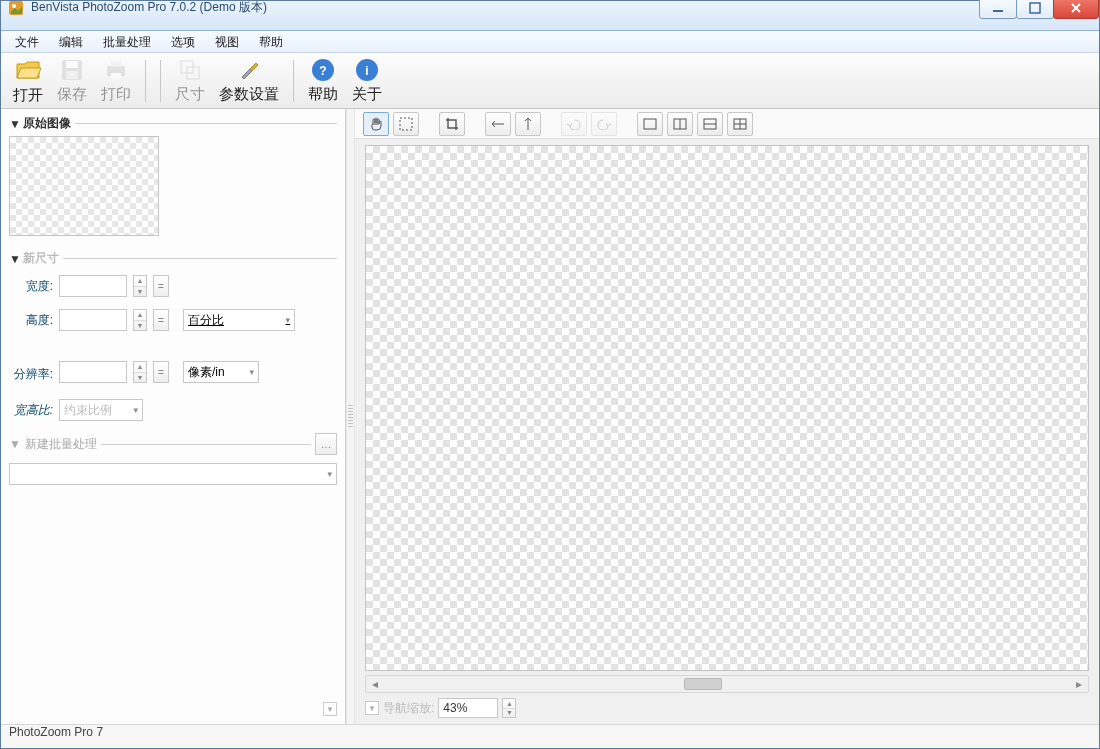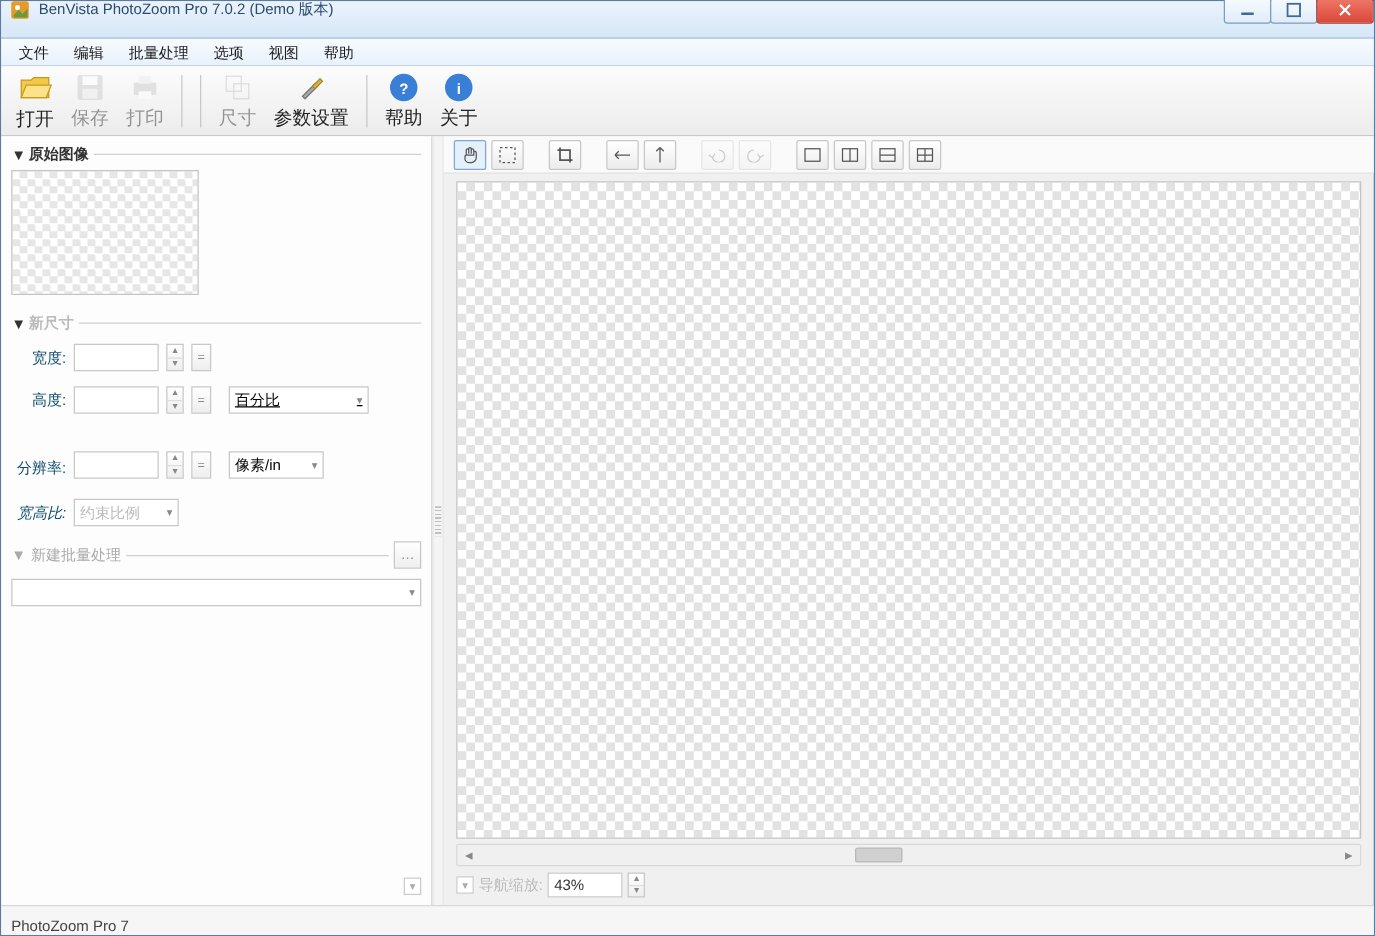--- a/index.html
+++ b/index.html
@@ -54,21 +54,21 @@
   .canvas { position: absolute; inset: 0; background-image: repeating-conic-gradient(#e2e2e2 0% 25%, #fff 0% 50%); background-size: 14px 14px; }
   .hscroll { height: 18px; margin: 0 10px 2px 10px; background: #f0f0f0; border: 1px solid #d8d8d8; border-radius: 2px; display: flex; align-items: center; }
   .hscroll .arrow { width: 18px; text-align: center; color: #888; }
   .hscroll .thumbbar { width: 38px; height: 12px; background: #d0d0d0; border: 1px solid #b8b8b8; border-radius: 2px; margin-left: 300px; }
   .zoomrow { display: flex; align-items: center; gap: 4px; padding: 3px 10px 6px 10px; color: #bbb; }
   .mini { width: 14px; height: 14px; border: 1px solid #ccc; background: #fff; display: flex; align-items: center; justify-content: center; font-size: 9px; color: #aaa; }
   .zoominput { width: 60px; height: 20px; border: 1px solid #c8c8c8; background: #fff; padding: 0 4px; display: flex; align-items: center; color: #333; }
   .vsplit { width: 9px; background: #f4f4f4; border-left: 1px solid #e6e6e6; border-right: 1px solid #e6e6e6; display: flex; align-items: center; justify-content: center; }
   .grip { width: 5px; height: 24px; background: repeating-linear-gradient(#c0c0c0 0 1px, transparent 1px 3px); }
   
-  .status { height: 24px; background: #f6f6f6; border-top: 1px solid #d8d8d8; display: flex; align-items: flex-end; padding: 0 8px; color: #444; font-size: 13px; }
+  .status { height: 24px; background: #f6f6f6; border-top: 1px solid #d8d8d8; display: flex; align-items: flex-start; padding: 0 8px; color: #444; font-size: 13px; }
 </style>
 </head>
 <body>
 
 <div class="window">
 
   <div class="titlebar">
     <span class="app-icon">
       <svg width="16" height="16" viewBox="0 0 16 16">
           <rect x="1" y="1" width="14" height="14" rx="2" fill="#e59b2a"></rect>

